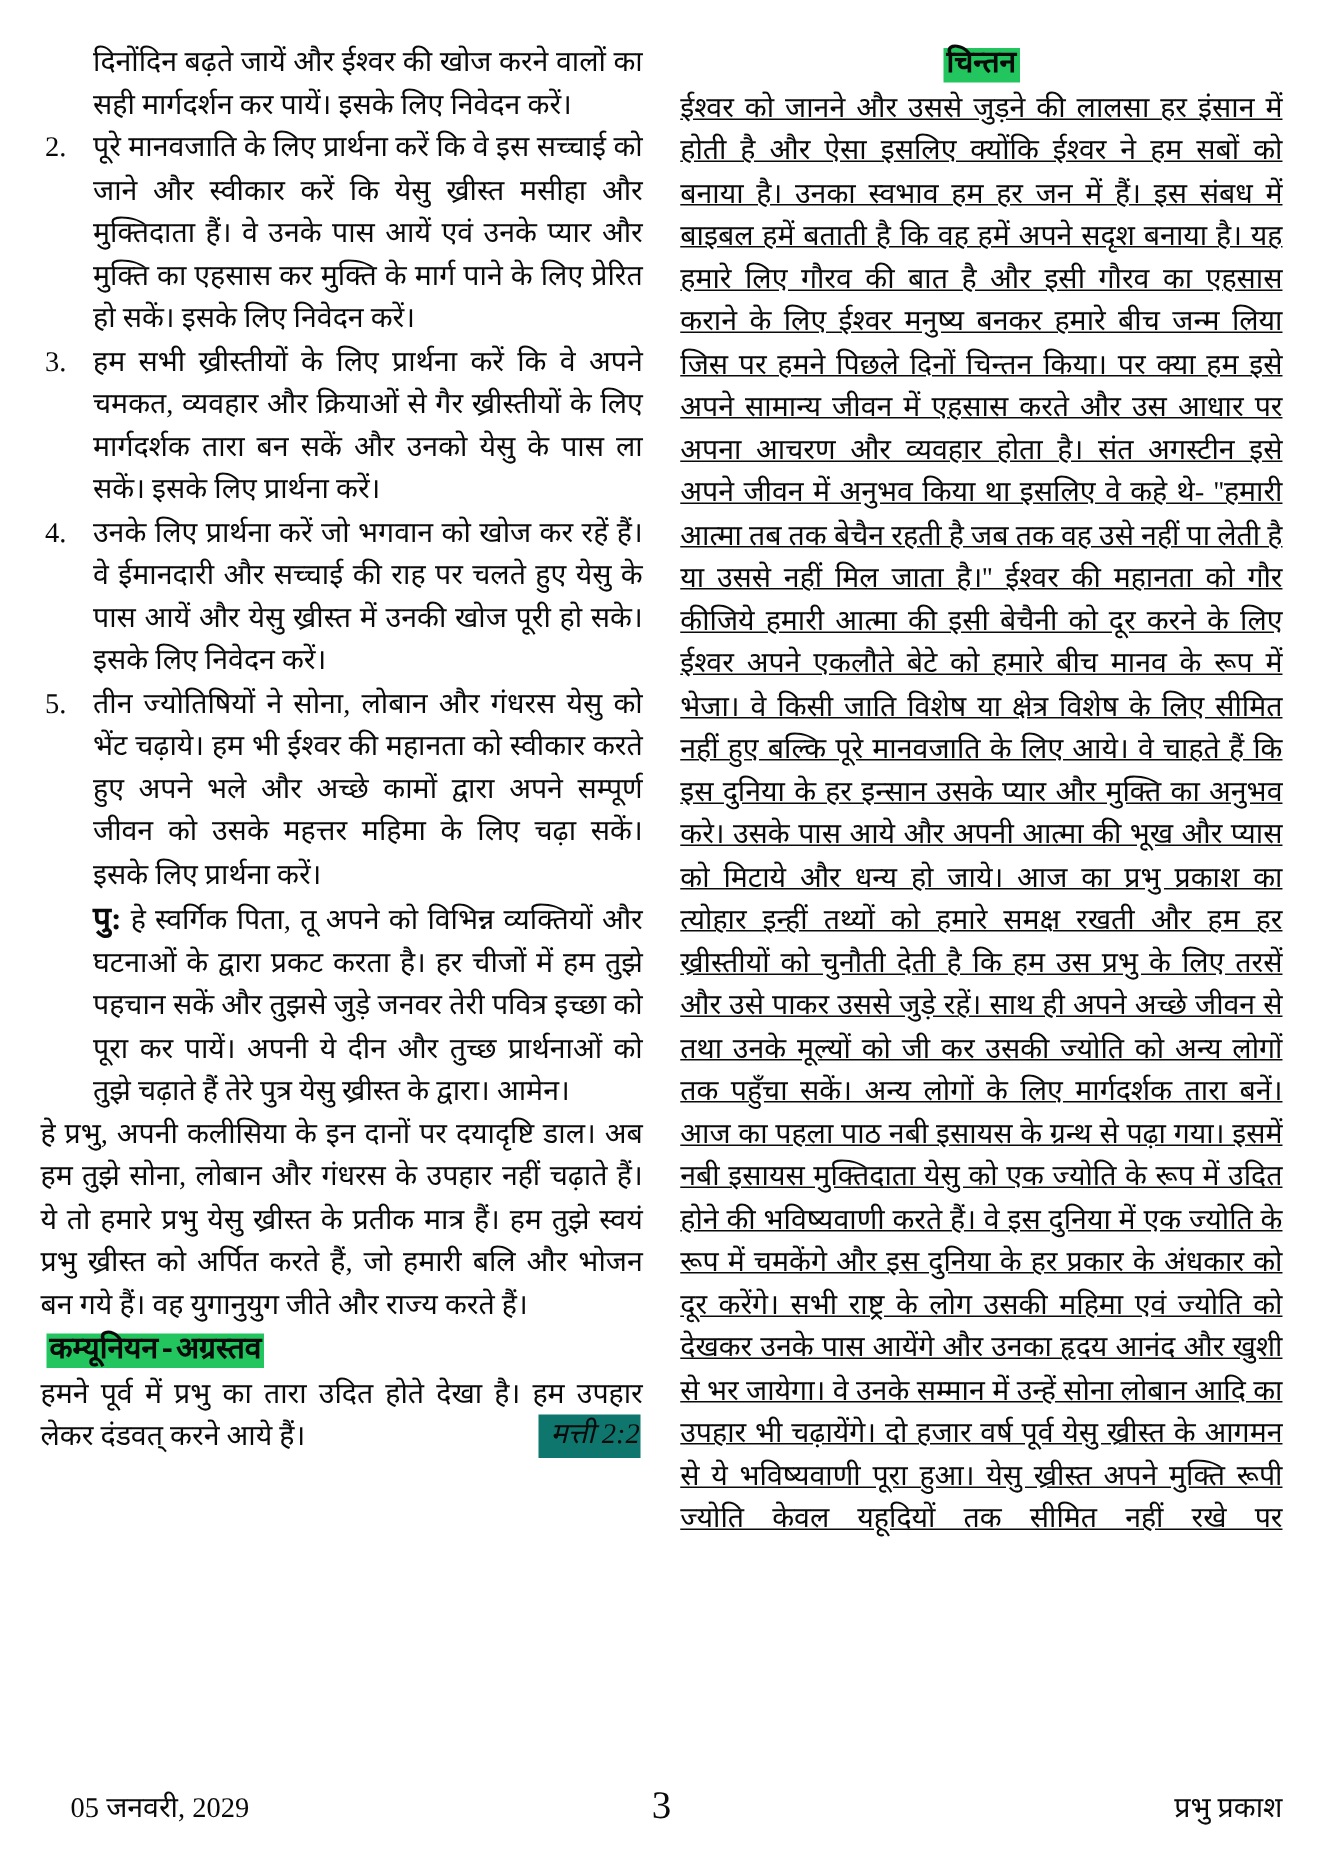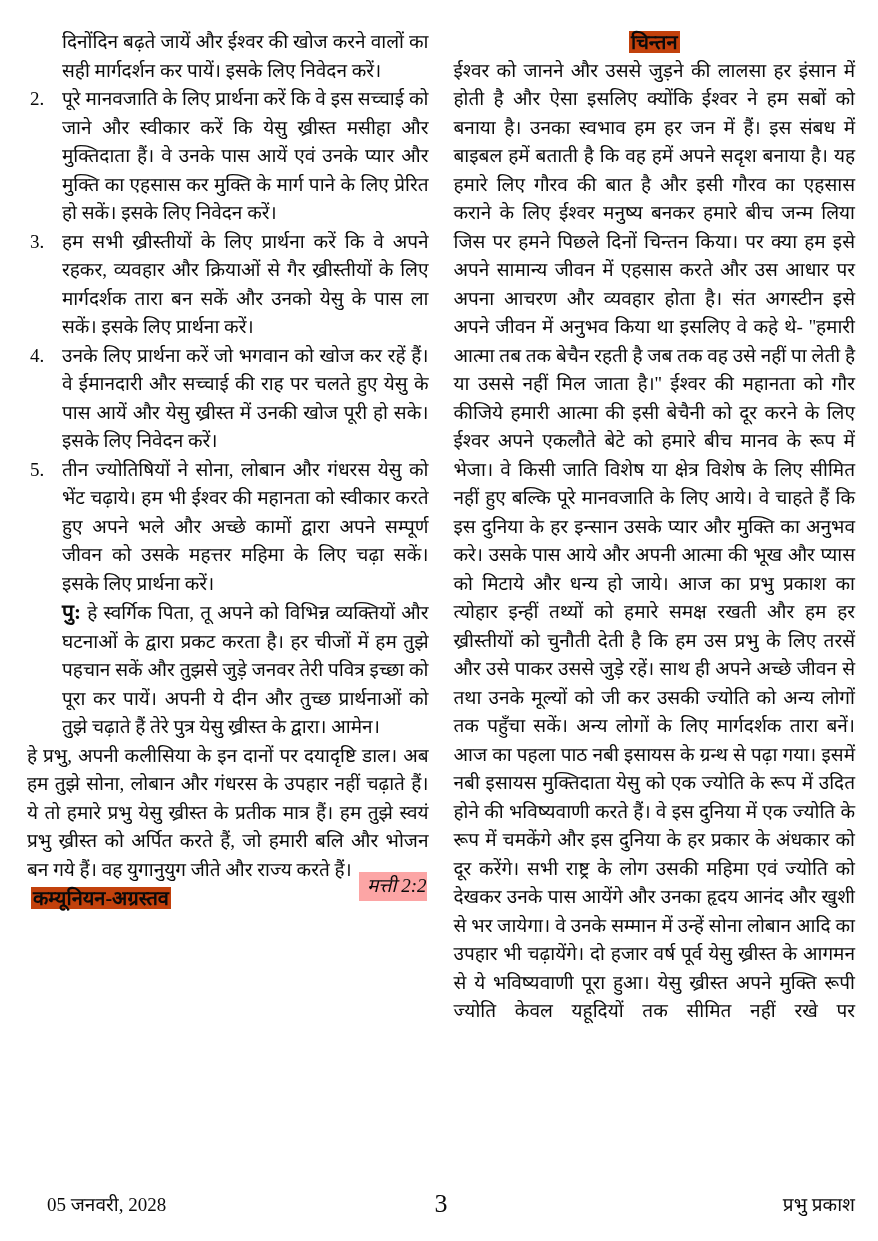--- a/index.html
+++ b/index.html
@@ -32,33 +32,33 @@
     width: 35px; flex: none;
     text-align: left;
     padding-left: 3px;
   }
   .list-item .itext { flex: 1; text-align: justify; }
   h2 {
     font-size: 20px;
     line-height: 28.5px;
     font-weight: bold;
   }
-  .hl { background: #c2410c; padding: 0 2px; }
+  .hl { background: #22c55e; padding: 0 2px; font-family: Liberation Mono, monospace; }
   .indent1 { margin-left: 4px; }
   .center { text-align: center; }
   .lead-bold { font-weight: bold; font-size: 21px; }
   .rel { position: relative; }
   .ref {
     position: absolute;
-    right: 2px; bottom: 12px;
+    right: 2px; bottom: 1px;
     font-style: italic;
-    background: #fca5a5;
+    background: #0f766e;
     padding-left: 8px;
   }
-  .justify-last { text-align-last: justify; }
+  .justify-last { text-align-last: justify; text-decoration: underline; }
   .footer {
     position: absolute;
     left: 27px; right: 23px;
     bottom: 22px;
     height: 34px;
     font-size: 19px;
   }
   .footer .date { position: absolute; left: 20px; bottom: 2px; }
   .footer .pagenum {
     position: absolute; left: 50%; transform: translateX(-50%);
@@ -76,53 +76,54 @@
     <div class="col">
       <p class="hang">दिनोंदिन बढ़ते जायें और ईश्वर की खोज करने वालों का सही मार्गदर्शन कर पायें। इसके लिए निवेदन करें।</p>
 
       <div id="prayer-list">
           <div class="list-item">
             <span class="num">2.</span>
             <span class="itext">पूरे मानवजाति के लिए प्रार्थना करें कि वे इस सच्चाई को जाने और स्वीकार करें कि येसु ख्रीस्त मसीहा और मुक्तिदाता हैं। वे उनके पास आयें एवं उनके प्यार और मुक्ति का एहसास कर मुक्ति के मार्ग पाने के लिए प्रेरित हो सकें। इसके लिए निवेदन करें।</span>
           </div>
           <div class="list-item">
             <span class="num">3.</span>
-            <span class="itext">हम सभी ख्रीस्तीयों के लिए प्रार्थना करें कि वे अपने रहकर, व्यवहार और क्रियाओं से गैर ख्रीस्तीयों के लिए मार्गदर्शक तारा बन सकें और उनको येसु के पास ला सकें। इसके लिए प्रार्थना करें।</span>
+            <span class="itext">हम सभी ख्रीस्तीयों के लिए प्रार्थना करें कि वे अपने चमकत, व्यवहार और क्रियाओं से गैर ख्रीस्तीयों के लिए मार्गदर्शक तारा बन सकें और उनको येसु के पास ला सकें। इसके लिए प्रार्थना करें।</span>
           </div>
           <div class="list-item">
             <span class="num">4.</span>
             <span class="itext">उनके लिए प्रार्थना करें जो भगवान को खोज कर रहें हैं। वे ईमानदारी और सच्चाई की राह पर चलते हुए येसु के पास आयें और येसु ख्रीस्त में उनकी खोज पूरी हो सके। इसके लिए निवेदन करें।</span>
           </div>
           <div class="list-item">
             <span class="num">5.</span>
             <span class="itext">तीन ज्योतिषियों ने सोना, लोबान और गंधरस येसु को भेंट चढ़ाये। हम भी ईश्वर की महानता को स्वीकार करते हुए अपने भले और अच्छे कामों द्वारा अपने सम्पूर्ण जीवन को उसके महत्तर महिमा के लिए चढ़ा सकें। इसके लिए प्रार्थना करें।</span>
           </div>
         </div>
 
       <p class="hang">
         <span class="lead-bold">पु:</span>
         <span>हे स्वर्गिक पिता, तू अपने को विभिन्न व्यक्तियों और घटनाओं के द्वारा प्रकट करता है। हर चीजों में हम तुझे पहचान सकें और तुझसे जुड़े जनवर तेरी पवित्र इच्छा को पूरा कर पायें। अपनी ये दीन और तुच्छ प्रार्थनाओं को तुझे चढ़ाते हैं तेरे पुत्र येसु ख्रीस्त के द्वारा। आमेन।</span>
       </p>
 
       <p>हे प्रभु, अपनी कलीसिया के इन दानों पर दयादृष्टि डाल।  अब हम तुझे सोना, लोबान और गंधरस के उपहार नहीं चढ़ाते हैं।  ये तो हमारे प्रभु येसु ख्रीस्त के प्रतीक मात्र हैं।  हम तुझे स्वयं प्रभु ख्रीस्त को अर्पित करते हैं, जो हमारी बलि और भोजन बन गये हैं।  वह युगानुयुग जीते और राज्य करते हैं।</p>
 
       <h2 class="indent1"><span class="hl">कम्यूनियन-अग्रस्तव</span></h2>
       <p class="rel">
+        <span>हमने पूर्व में प्रभु का तारा उदित होते देखा है।  हम उपहार लेकर दंडवत् करने आये हैं।</span>
         <span class="ref">मत्ती 2:2</span>
       </p>
 
     </div>
 
     <div class="col">
 
       <h2 class="center"><span class="hl">चिन्तन</span></h2>
 
       <p class="justify-last">ईश्वर को जानने और उससे जुड़ने की लालसा हर इंसान में होती है और ऐसा इसलिए क्योंकि ईश्वर ने हम सबों को बनाया है। उनका स्वभाव हम हर जन में हैं। इस संबध में बाइबल हमें बताती है कि वह हमें अपने सदृश बनाया है। यह हमारे लिए गौरव की बात है और इसी गौरव का एहसास कराने के लिए ईश्वर मनुष्य बनकर हमारे बीच जन्म लिया जिस पर हमने पिछले दिनों चिन्तन किया।  पर क्या हम इसे अपने सामान्य जीवन में एहसास करते और उस आधार पर अपना आचरण और व्यवहार होता है। संत अगस्टीन इसे अपने जीवन में अनुभव किया था इसलिए वे कहे थे- ''हमारी आत्मा तब तक बेचैन रहती है जब तक वह उसे नहीं पा लेती है या उससे नहीं मिल जाता है।'' ईश्वर की महानता को गौर कीजिये हमारी आत्मा की इसी बेचैनी को दूर करने के लिए ईश्वर अपने एकलौते बेटे को हमारे बीच मानव के रूप में भेजा। वे किसी जाति विशेष या क्षेत्र विशेष के लिए सीमित नहीं हुए बल्कि पूरे मानवजाति के लिए आये। वे चाहते हैं कि इस दुनिया के हर इन्सान उसके प्यार और मुक्ति का अनुभव करे। उसके पास आये और अपनी आत्मा की भूख और प्यास को मिटाये और धन्य हो जाये। आज का प्रभु प्रकाश का त्योहार इन्हीं तथ्यों को हमारे समक्ष रखती और हम हर ख्रीस्तीयों को चुनौती देती है कि हम उस प्रभु के लिए तरसें और उसे पाकर उससे जुड़े रहें। साथ ही अपने अच्छे जीवन से तथा उनके मूल्यों को जी कर उसकी ज्योति को अन्य लोगों तक पहुँचा सकें। अन्य लोगों के लिए मार्गदर्शक तारा बनें।</p>
       <p class="justify-last">आज का पहला पाठ नबी इसायस के ग्रन्थ से पढ़ा गया। इसमें नबी इसायस मुक्तिदाता येसु को एक ज्योति के रूप में उदित होने की भविष्यवाणी करते हैं। वे इस दुनिया में एक ज्योति के रूप में चमकेंगे और इस दुनिया के हर प्रकार के अंधकार को दूर करेंगे। सभी राष्ट्र के लोग उसकी महिमा एवं ज्योति को देखकर उनके पास आयेंगे और उनका हृदय आनंद और खुशी से भर जायेगा। वे उनके सम्मान में उन्हें सोना लोबान आदि का उपहार भी चढ़ायेंगे। दो हजार वर्ष पूर्व येसु ख्रीस्त के आगमन से ये भविष्यवाणी पूरा हुआ। येसु ख्रीस्त अपने मुक्ति रूपी ज्योति केवल यहूदियों तक सीमित नहीं रखे पर</p>
     </div>
   </div>
 
   <div class="footer">
-    <span class="date">05 जनवरी, 2028</span>
+    <span class="date">05 जनवरी, 2029</span>
     <span class="pagenum">3</span>
     <span class="pub">प्रभु प्रकाश</span>
   </div>
 </div>
 
 </body></html>

